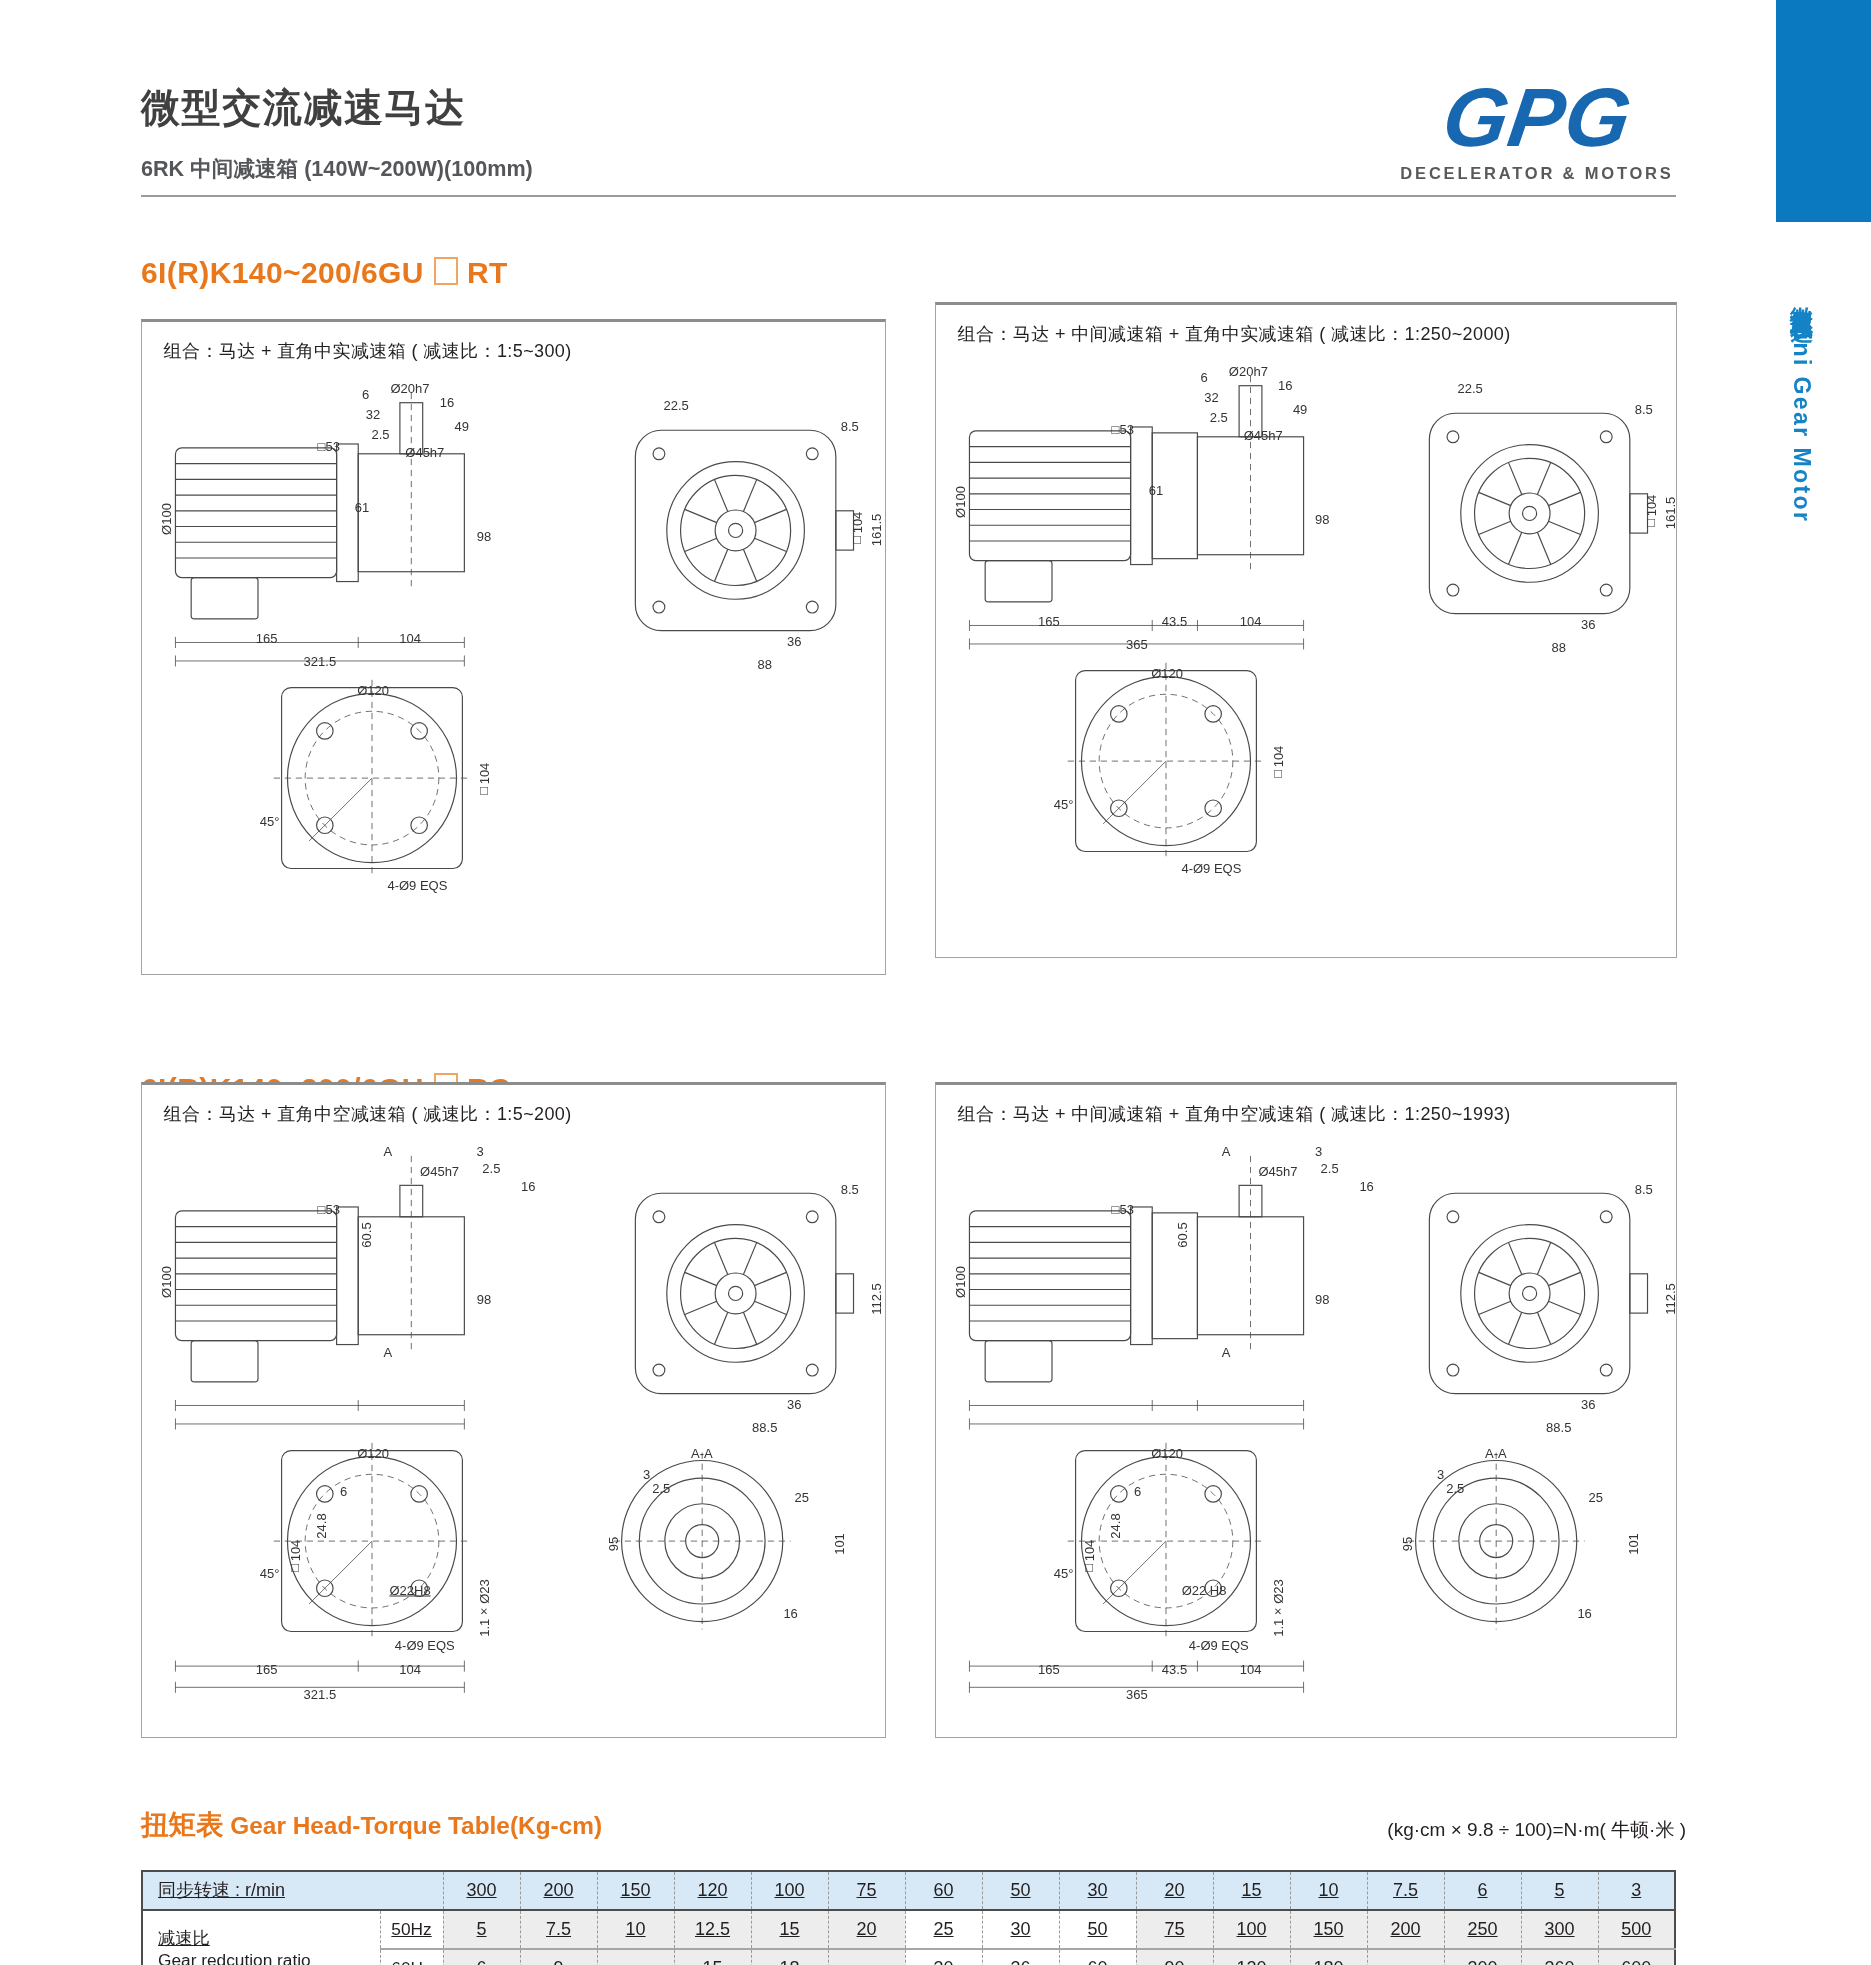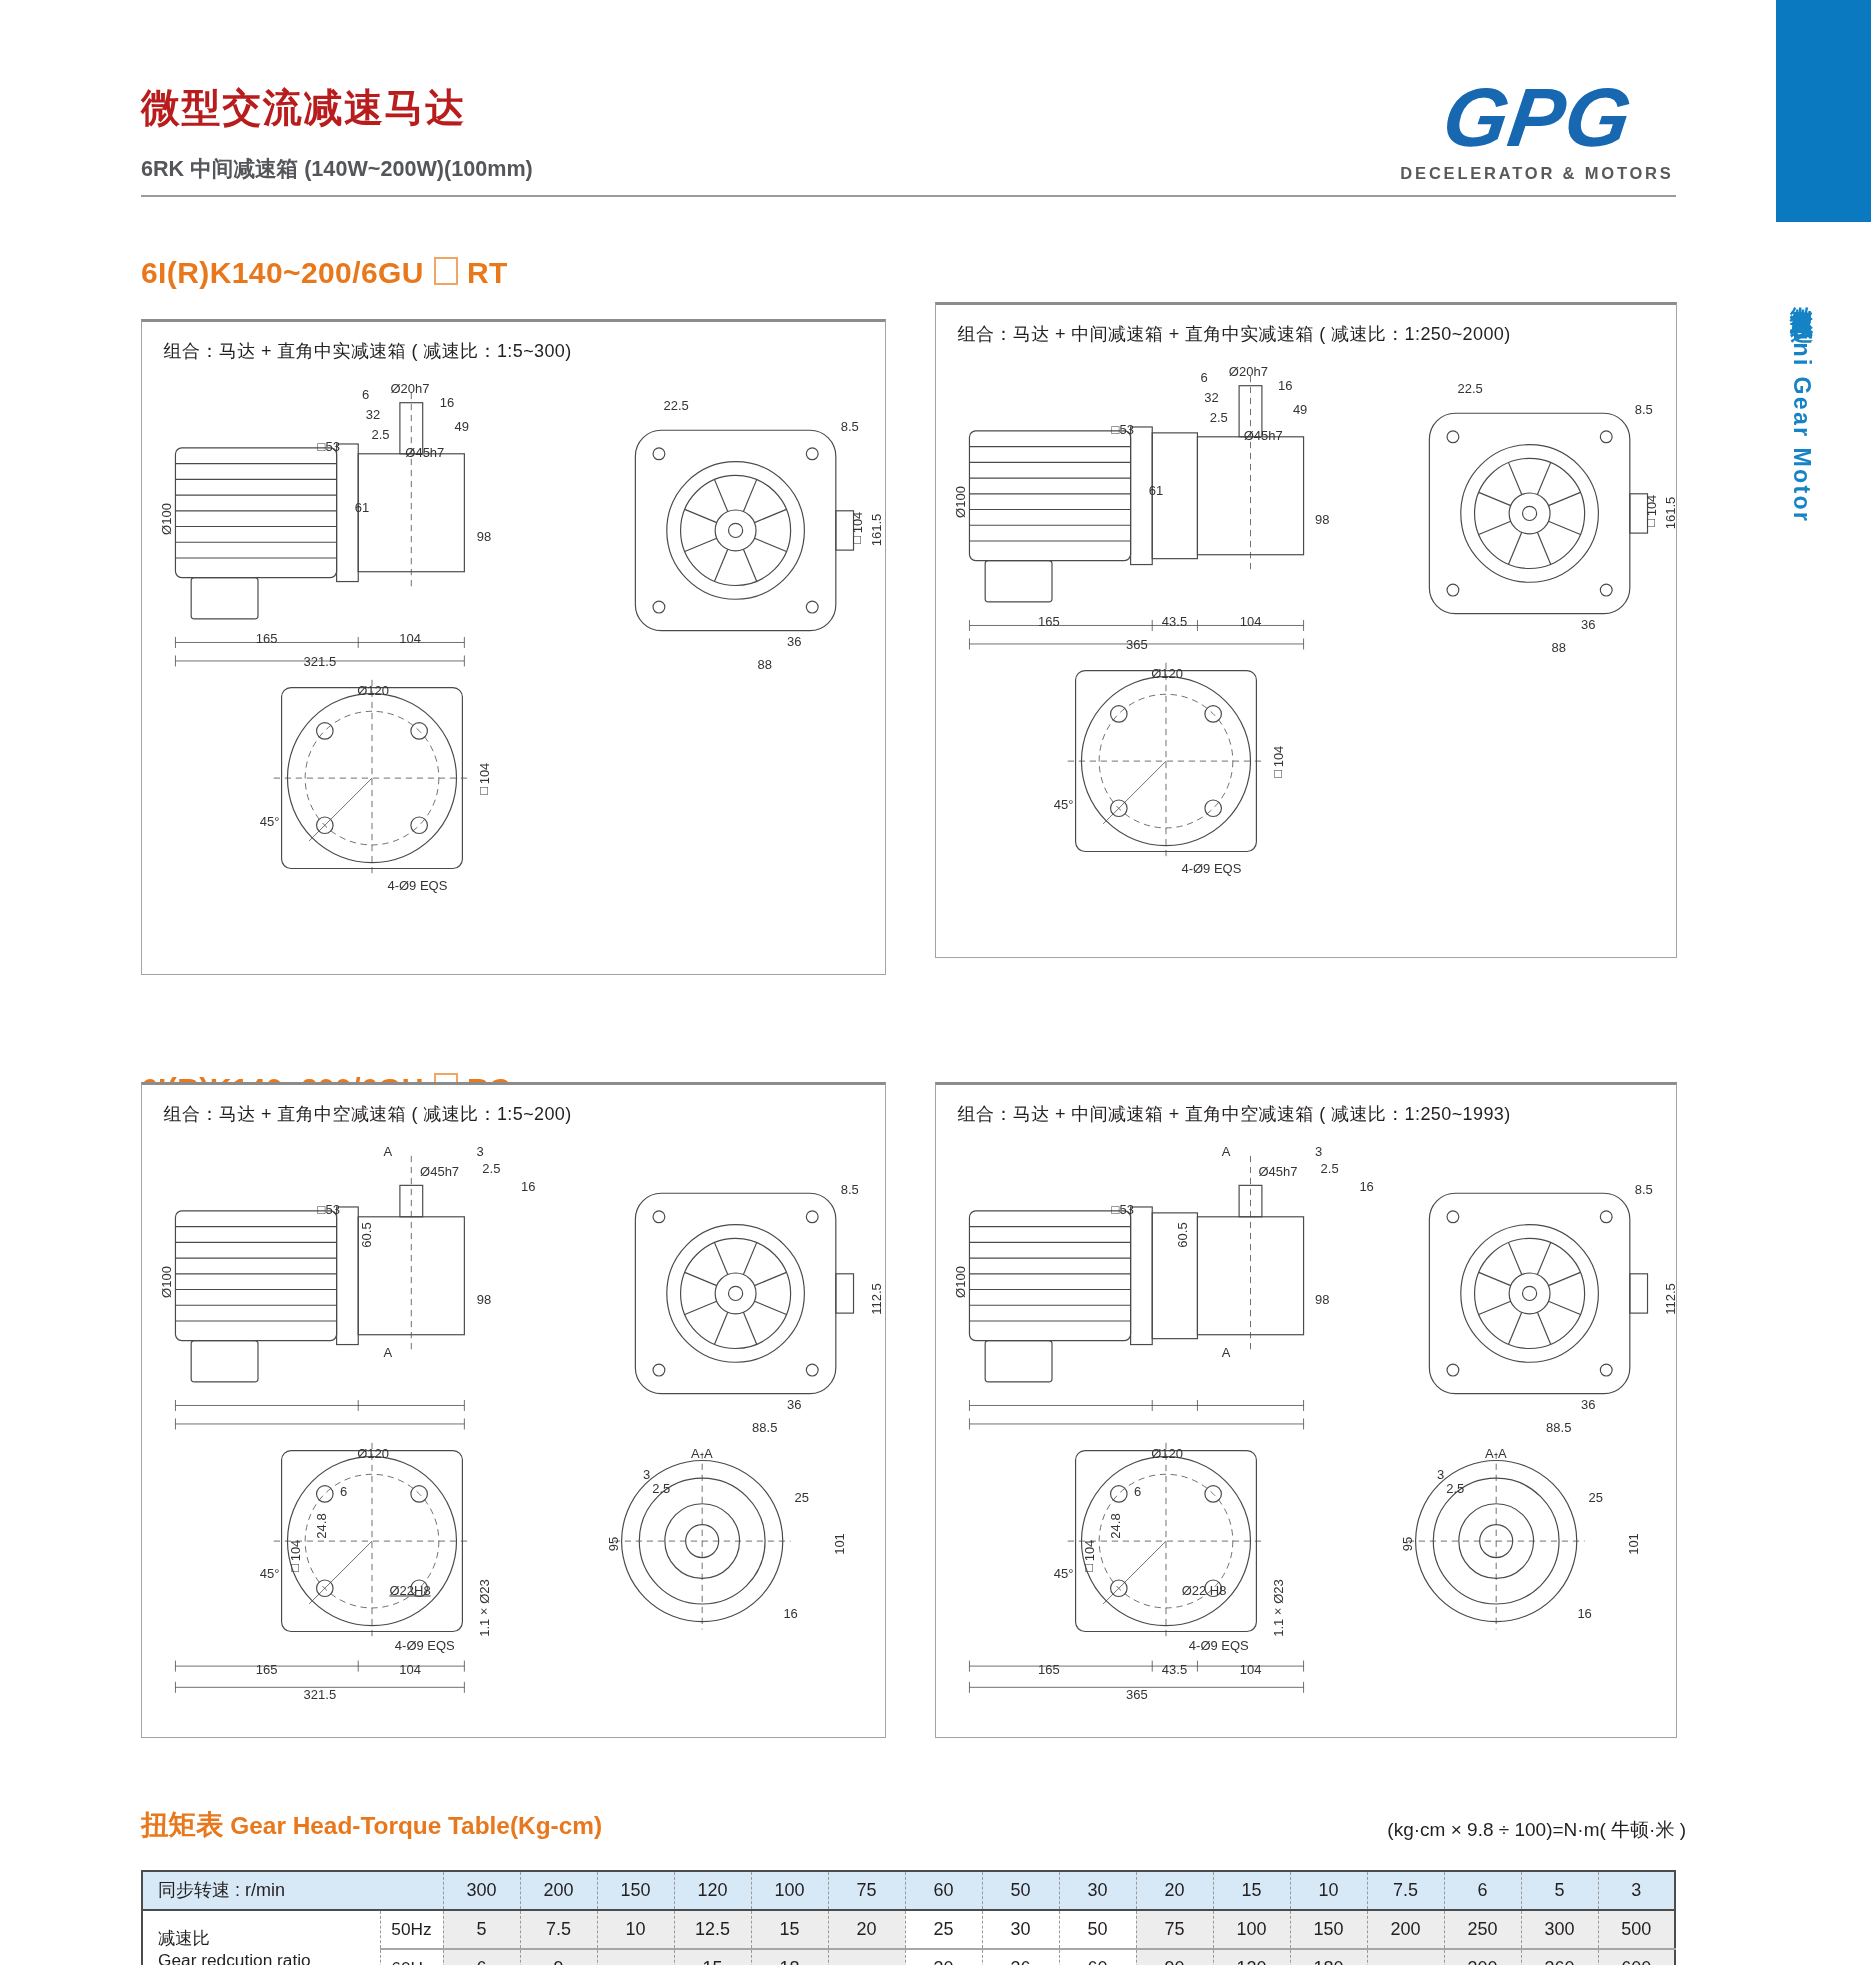--- a/index.html
+++ b/index.html
@@ -1,20 +1,20 @@
 <!DOCTYPE html>
 <html style="font-size:6.3px"><head>
 <meta charset="utf-8">
 <style>
   html,body{margin:0;padding:0;background:#ffffff;}
   body{width:1871px;height:2539px;position:relative;font-family:"Liberation Sans","DejaVu Sans",sans-serif;color:#231f20;overflow:hidden;}
   .abs{position:absolute;}
 
   
-  .page-title{left:141px;top:81px;font-size:39px;font-weight:bold;letter-spacing:1.6px;color:#b91c1c;font-family:Liberation Serif, serif;}
+  .page-title{left:141px;top:81px;font-size:39px;font-weight:bold;letter-spacing:1.6px;color:#404040;font-family:Liberation Serif, serif;}
   .page-subtitle{left:141px;top:154px;font-size:21.6px;font-weight:bold;color:#55565a;}
   .header-rule{left:141px;top:195px;width:1535px;height:1.6px;background:#9b9b9b;}
   .logo-box{left:1380px;top:77px;width:314px;text-align:center;}
   .logo-text{font-size:83px;line-height:81px;font-weight:bold;font-style:italic;color:#1767b1;transform:skewX(-8deg);letter-spacing:0.8px;display:inline-block;}
   .logo-tagline{font-size:16.5px;font-weight:bold;letter-spacing:2.8px;color:#58595b;margin-top:5.5px;}
 
   
   .corner-block{right:0;top:0;width:95px;height:222px;background:#0a79bf;}
   .side-vertical{left:1787px;top:289px;height:354px;writing-mode:vertical-rl;text-orientation:mixed;font-size:23px;font-weight:bold;color:#1583c6;letter-spacing:2.4px;}
 
@@ -29,21 +29,21 @@
   .panel-draw svg{position:absolute;left:0;top:0;width:100%;height:100%;}
   .dim{position:absolute;font-size:13px;color:#333436;transform:translate(-50%,-50%);white-space:nowrap;}
   .dim.v{writing-mode:vertical-rl;transform:translate(-50%,-50%) rotate(180deg);}
 
   
   .torque-title{left:141px;top:1807px;font-size:27.5px;font-weight:bold;color:#e8781b;white-space:nowrap;}
   .torque-title .en{font-size:24.4px;}
   .torque-conv{left:1140px;top:1817px;width:546px;text-align:right;font-size:19px;color:#231f20;}
   #torque-wrap{left:141px;top:1870px;}
   table.tq{border-collapse:collapse;table-layout:fixed;width:1535px;border:2px solid #4c4c4c;}
-  table.tq td{border-left:0.8px dashed #9a9a9a;padding:0;vertical-align:middle;}
+  table.tq td{border-left:0.8px dashed #9a9a9a;padding:0;vertical-align:middle;text-decoration:underline;}
   table.tq td.c0{border-left:none;}
   table.tq tr.hdr td{background:#d7e9f7;border-bottom:2px solid #4c4c4c;font-size:18px;}
   table.tq tr{height:39px;}
   table.tq tr.hdr{height:39px;}
   table.tq td.lbl{font-size:17.3px;text-align:left;padding-left:15px;line-height:1.3;background:#fff;}
   table.tq td.sub{font-size:17.3px;text-align:center;background:#fff;}
   table.tq td.val{font-size:18px;text-align:center;}
   table.tq td.g{background:#ededee;}
   table.tq td.w{background:#ffffff;}
   table.tq tr.r60 td{border-top:2.8px solid #a6a6a6;}

